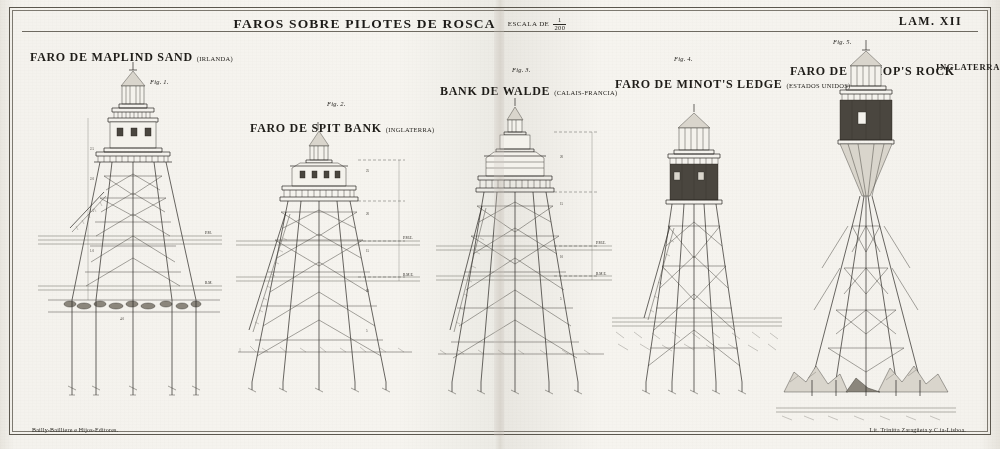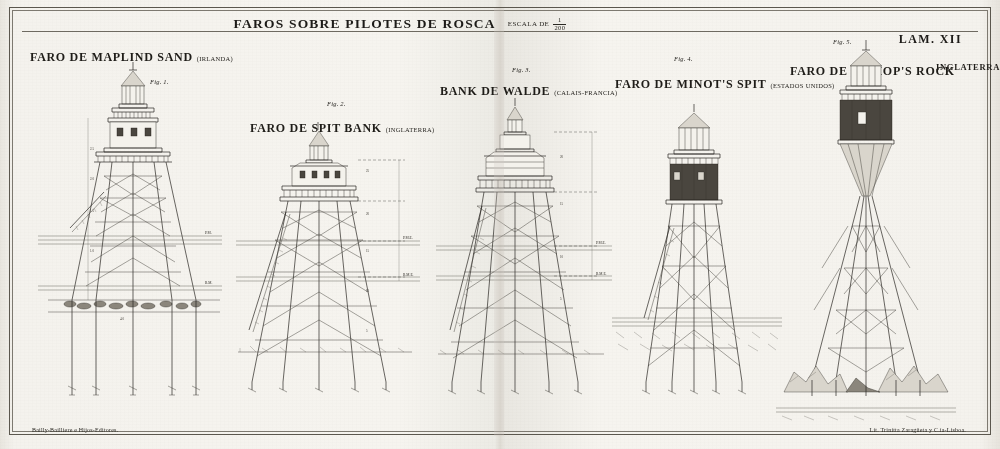--- a/index.html
+++ b/index.html
@@ -79,21 +79,21 @@
     text-align: center;
     vertical-align: middle;
     line-height: 1;
     font-size: 6.5px;
     margin-left: 2px;
   }
   .scale .frac .num { display:block; border-bottom: 1px solid #2b2924; padding: 0 1px;}
   .scale .frac .den { display:block; padding: 0 1px;}
   .lam {
     position: absolute;
-    right: 38px; top: 32px;
+    right: 38px; top: 14px;
     font-size: 12px;
     font-weight: 700;
     letter-spacing: 1.4px;
     color: #1d1b18;
   }
   .headrule {
     position: absolute;
     left: 22px; top: 31px;
     width: 956px;
     height: 0;
@@ -186,21 +186,21 @@
   </div>
   <div class="figlabel" style="left:327px; top:100px;">Fig. 2.</div>
 
   <div class="cap" style="left:440px; top:80px; width:175px;">
     <span class="name">BANK DE WALDE</span>
     <span class="country">(CALAIS-FRANCIA)</span>
   </div>
   <div class="figlabel" style="left:512px; top:66px;">Fig. 3.</div>
 
   <div class="cap" style="left:615px; top:73px; width:190px;">
-    <span class="name">FARO DE MINOT'S SPIT</span>
+    <span class="name">FARO DE MINOT'S LEDGE</span>
     <span class="country">(ESTADOS UNIDOS)</span>
   </div>
   <div class="figlabel" style="left:674px; top:55px;">Fig. 4.</div>
 
   <div class="cap" style="left:790px; top:60px; width:80px; text-align:left;">
     <span class="name">FARO DE BISHOP'S ROCK</span>
   </div>
   <div class="cap" style="left:923px; top:55px; width:90px;">
     <span class="name" style="font-size:8.5px;">INGLATERRA</span>
   </div>

